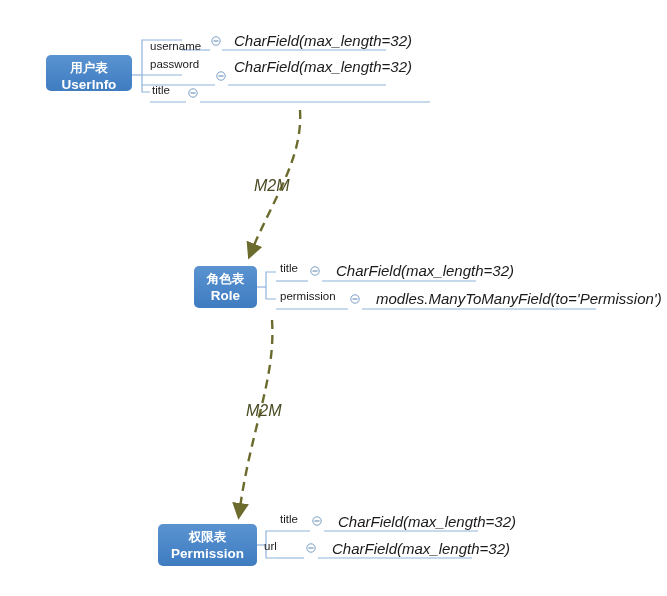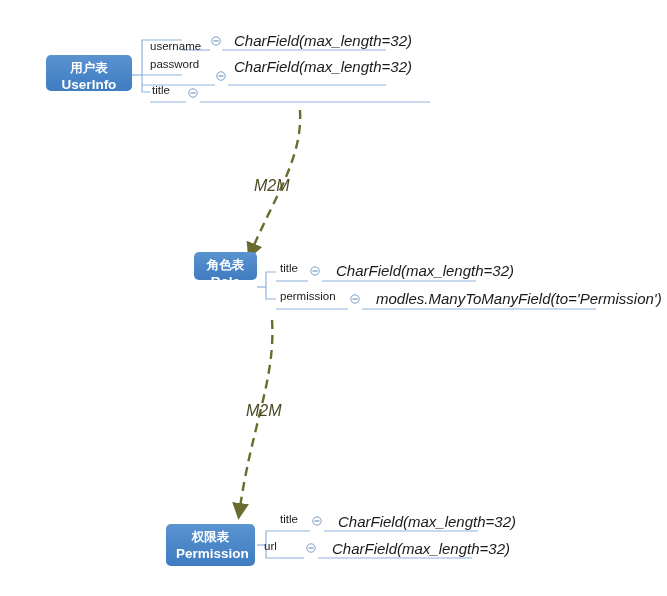--- a/index.html
+++ b/index.html
@@ -131,26 +131,26 @@
     </defs>
     <path d="M300,110 C303,160 272,200 250,255" stroke="#6b6b2e" stroke-width="2.4" fill="none" stroke-dasharray="9 6" marker-end="url(#arrowhead)"></path>
     <path d="M272,320 C276,380 250,430 239,515" stroke="#6b6b2e" stroke-width="2.4" fill="none" stroke-dasharray="9 6" marker-end="url(#arrowhead)"></path>
   </svg>
 
   <div class="node" style="left:46px; top:55px; width:86px; height:36px;">
     <span class="cn">用户表</span>
     <span class="en">UserInfo</span>
   </div>
 
-  <div class="node" style="left:194px; top:252px; width:63px; height:28px;">
+  <div class="node" style="left:194px; top:266px; width:63px; height:42px;">
     <span class="cn">角色表</span>
     <span class="en">Role</span>
   </div>
 
-  <div class="node" style="left:166px; top:524px; width:89px; height:42px;">
+  <div class="node" style="left:158px; top:524px; width:99px; height:42px;">
     <span class="cn">权限表</span>
     <span class="en">Permission</span>
   </div>
 
   <div class="field-label" style="left:150px; top:40px;">username</div>
   <div class="field-value" style="left:234px; top:32px;">CharField(max_length=32)</div>
 
   <div class="field-label" style="left:150px; top:58px;">password</div>
   <div class="field-value" style="left:234px; top:58px;">CharField(max_length=32)</div>
 

